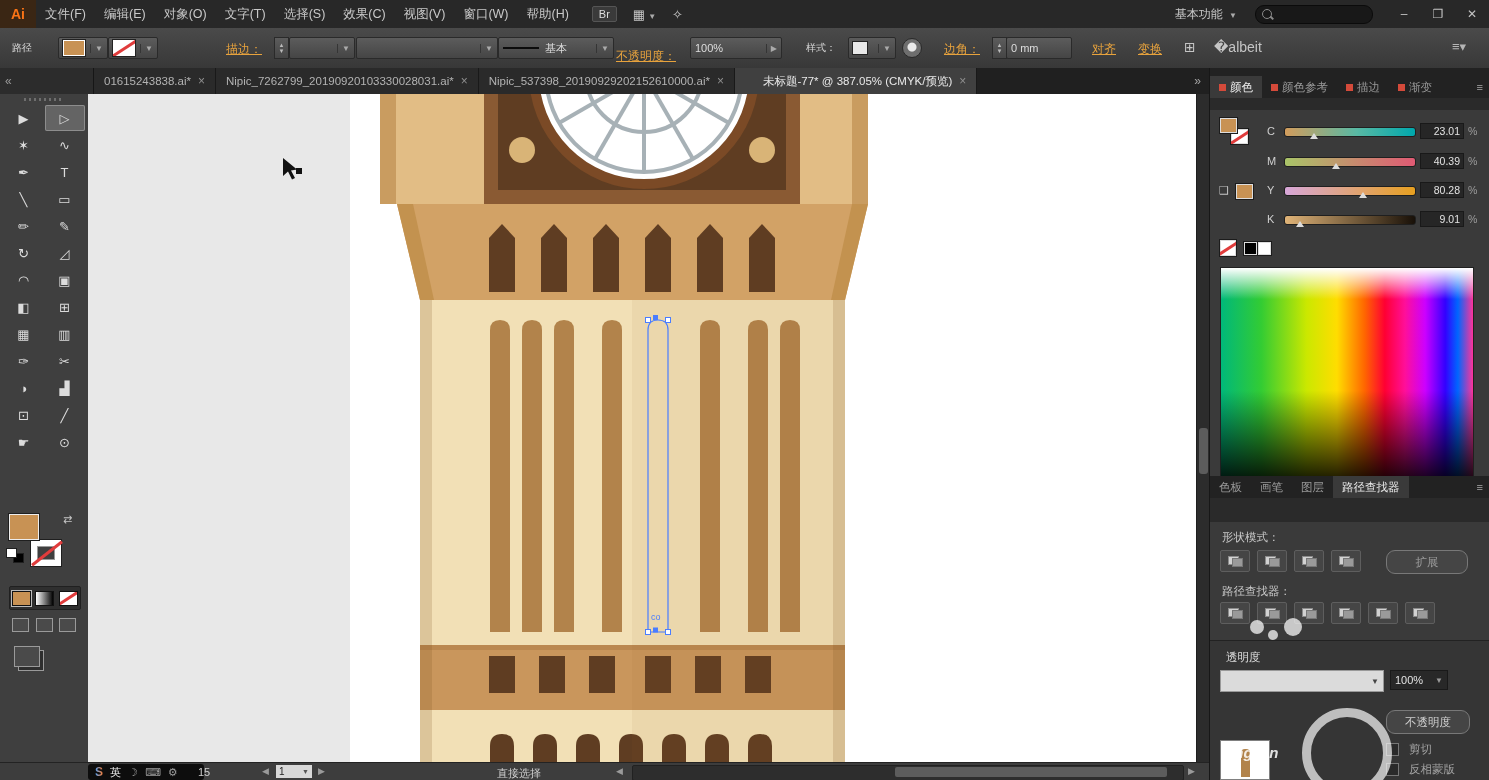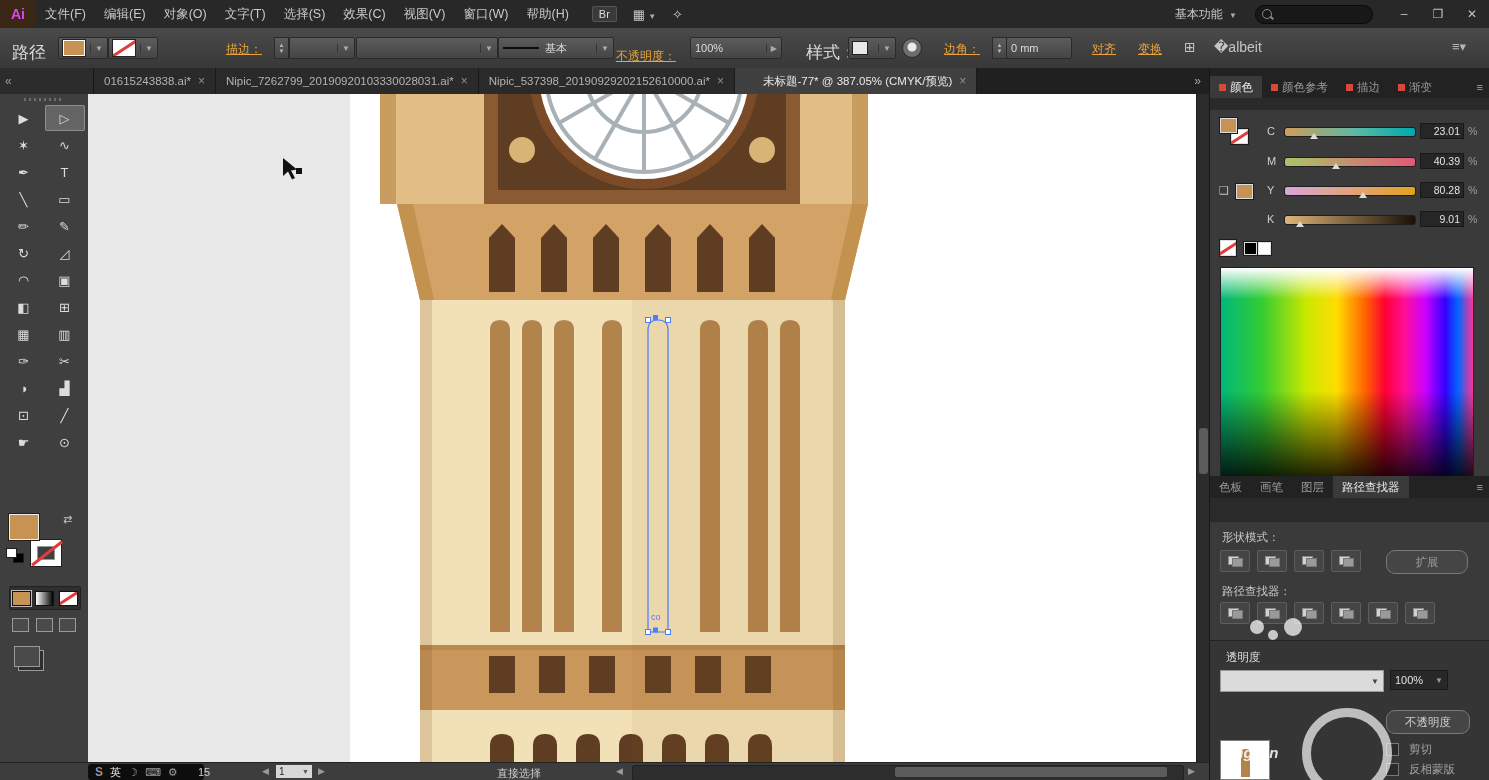--- a/index.html
+++ b/index.html
@@ -1,34 +1,34 @@
 <!DOCTYPE html>
 <html style="--accent: #e8a33d; --selection: #4a7dff; --red_none: #e03c3c; --canvas_bg: #e8e8e8; --artboard: #ffffff; --fill_swatch: #c89254; --cream: #f2e0b6; --cream_shade: #e4ca97; --tan: #d2a266; --tan_shade: #c3924f; --band: #c9965c; --band_top: #bb8850; --column: #b2834b; --brown: #8a5a33; --dark_brown: #5f3d22; --clock_ring: #7b4a26; --lattice: #a7b1b6; --circle_accent: #d9b477; --backdrop: #e2bd85; --backdrop_shade: #c99c60;"><head>
 <meta charset="utf-8">
 <style>
   html,body{margin:0;padding:0;background:#111;}
   #app{position:relative;width:1489px;height:780px;overflow:hidden;background:#2d2d2d;
        font-family:"Liberation Sans","DejaVu Sans",sans-serif;font-size:12px;color:#ccc;-webkit-user-select:none;}
 
   
   #menubar{position:absolute;left:0;top:0;width:1489px;height:28px;background:#282828;border-bottom:1px solid #141414;display:flex;align-items:center;}
-  #logo{width:36px;height:28px;background:#3a2614;color:#d946ef;font-weight:bold;font-size:14px;display:flex;align-items:center;justify-content:center;}
+  #logo{width:36px;height:28px;background:#3a2614;color:#f97316;font-weight:bold;font-size:14px;display:flex;align-items:center;justify-content:center;}
   .menu-item{padding:0 9px;color:#c9c9c9;font-size:12.5px;height:28px;display:flex;align-items:center;cursor:default;}
   .appbar-btn{margin-left:14px;padding:1px 6px;border:1px solid #555;border-radius:2px;background:#3a3a3a;color:#ddd;font-size:11px;}
   .appbar-icon{margin-left:16px;color:#c5c5c5;font-size:13px;}
   .caret{font-size:8px;color:#aaa;margin-left:3px;}
   #workspace{margin-left:auto;color:#c9c9c9;}
   #searchbox{width:104px;height:17px;background:#181818;border:1px solid #0b0b0b;border-radius:9px;margin:0 14px 0 18px;display:flex;align-items:center;padding:0 6px;}
   .mag{position:relative;width:8px;height:8px;border:1.5px solid #8a8a8a;border-radius:50%;}
   .mag::after{content:"";position:absolute;left:7px;top:7px;width:4px;height:1.5px;background:#8a8a8a;transform:rotate(45deg);}
   .winbtn{width:34px;height:28px;display:flex;align-items:center;justify-content:center;color:#c3c3c3;font-size:12px;}
 
   
   #controlbar{position:absolute;left:0;top:28px;width:1489px;height:40px;background:linear-gradient(#4a4a4a,#383838);border-bottom:1px solid #1d1d1d;}
-  .cb-label{position:absolute;color:#d8d8d8;font-size:17px;}
+  .cb-label{position:absolute;color:#d8d8d8;font-size:10px;}
   .link{color:var(--accent);text-decoration:underline;font-size:12px;position:absolute;}
   .dd{position:absolute;height:20px;background:linear-gradient(#5c5c5c,#454545);border:1px solid #2a2a2a;border-radius:2px;display:flex;align-items:center;padding:0 4px;color:#ddd;font-size:11px;}
   .dd .caret{margin-left:auto;padding-left:4px;border-left:1px solid #353535;}
   .sw{width:22px;height:16px;box-shadow:inset 0 0 0 1px #fff,0 0 0 1px #222;}
   .sw-fill{background:var(--fill_swatch);}
   .none-sw{position:relative;background:#fff;overflow:hidden;}
   .none-sw::after{content:"";position:absolute;left:-20%;top:46%;width:140%;height:2.5px;background:var(--red_none);transform:rotate(-33deg);}
   .stepper{position:absolute;width:13px;height:20px;background:linear-gradient(#5c5c5c,#454545);border:1px solid #2a2a2a;display:flex;flex-direction:column;align-items:center;justify-content:center;color:#bbb;font-size:6px;line-height:6px;}
   .recolor{position:absolute;width:18px;height:18px;border-radius:50%;background:radial-gradient(circle at 50% 45%,#e9e9e9 0 4px,#6e6e6e 5px);border:1px solid #2a2a2a;}
 

